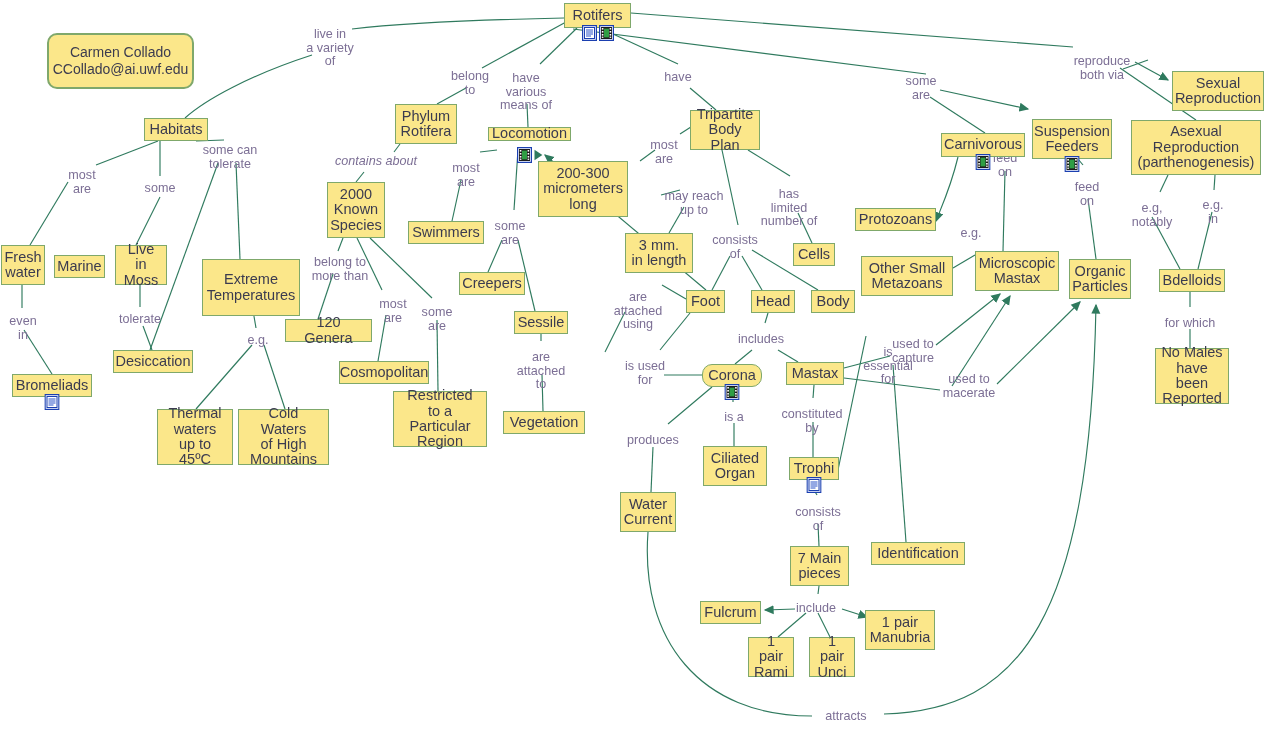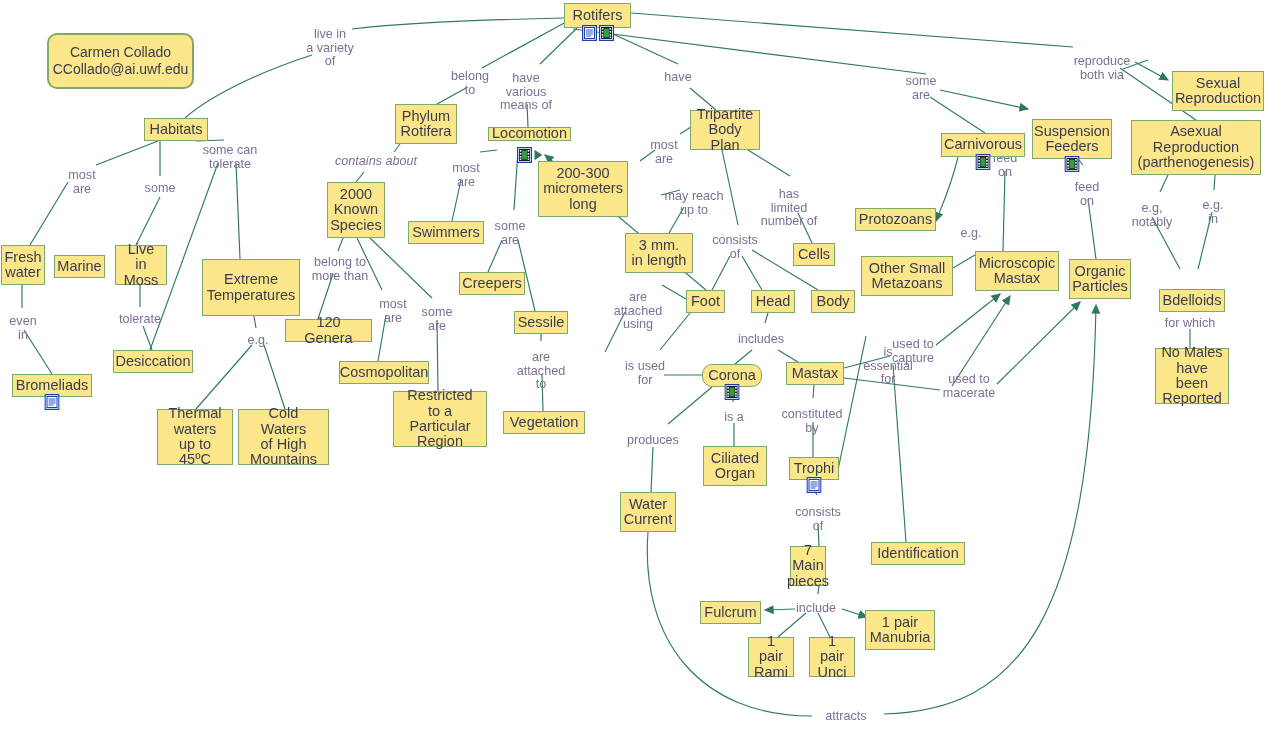--- a/index.html
+++ b/index.html
@@ -354,21 +354,21 @@
     <div class="node" style="left: 625px; top: 233px; width: 68px; height: 40px;"><span>3 mm.
 in length</span></div>
     <div class="node" style="left: 793px; top: 243px; width: 42px; height: 23px;"><span>Cells</span></div>
     <div class="node" style="left: 855px; top: 208px; width: 81px; height: 23px;"><span>Protozoans</span></div>
     <div class="node" style="left: 861px; top: 256px; width: 92px; height: 40px;"><span>Other Small
 Metazoans</span></div>
     <div class="node" style="left: 975px; top: 251px; width: 84px; height: 40px;"><span>Microscopic
 Mastax</span></div>
     <div class="node" style="left: 1069px; top: 259px; width: 62px; height: 40px;"><span>Organic
 Particles</span></div>
-    <div class="node" style="left: 1159px; top: 269px; width: 66px; height: 23px; margin-top: 20px;"><span>Bdelloids</span></div>
+    <div class="node" style="left: 1159px; top: 269px; width: 66px; height: 23px;"><span>Bdelloids</span></div>
     <div class="node" style="left: 113px; top: 350px; width: 80px; height: 23px;"><span>Desiccation</span></div>
     <div class="node" style="left: 12px; top: 374px; width: 80px; height: 23px;"><span>Bromeliads</span></div>
     <div class="res-icons" style="left: 52px; top: 394px;">
       <span class="ic">
         <svg width="15" height="16" viewBox="0 0 15 16">
           <rect x="0.5" y="0.5" width="14" height="15" fill="#f2f6ff" stroke="#1b3fb0" stroke-width="1.4"></rect>
           <rect x="2.5" y="2.5" width="10" height="11" fill="#ffffff" stroke="#1b3fb0" stroke-width="1"></rect>
           <g stroke="#2a52c8" stroke-width="1">
             <line x1="4" y1="5" x2="11" y2="5"></line>
             <line x1="4" y1="7" x2="11" y2="7"></line>
@@ -429,21 +429,21 @@
             <line x1="4" y1="7" x2="11" y2="7"></line>
             <line x1="4" y1="9" x2="11" y2="9"></line>
             <line x1="4" y1="11" x2="9" y2="11"></line>
           </g>
         </svg>
       </span>
     </div>
     <div class="node" style="left: 871px; top: 542px; width: 94px; height: 23px;"><span>Identification</span></div>
     <div class="node" style="left: 620px; top: 492px; width: 56px; height: 40px;"><span>Water
 Current</span></div>
-    <div class="node" style="left: 790px; top: 546px; width: 36px; height: 40px;"><span>7 Main
+    <div class="node" style="left: 790px; top: 546px; width: 59px; height: 40px;"><span>7 Main
 pieces</span></div>
     <div class="node" style="left: 700px; top: 601px; width: 61px; height: 23px;"><span>Fulcrum</span></div>
     <div class="node" style="left: 748px; top: 637px; width: 46px; height: 40px;"><span>1 pair
 Rami</span></div>
     <div class="node" style="left: 809px; top: 637px; width: 46px; height: 40px;"><span>1 pair
 Unci</span></div>
     <div class="node" style="left: 865px; top: 610px; width: 70px; height: 40px;"><span>1 pair
 Manubria</span></div>
     <div class="node" style="left: 1155px; top: 348px; width: 74px; height: 56px;"><span>No Males
 have been

